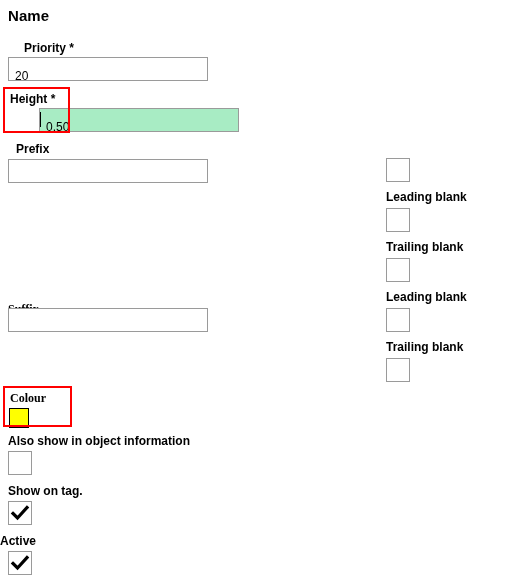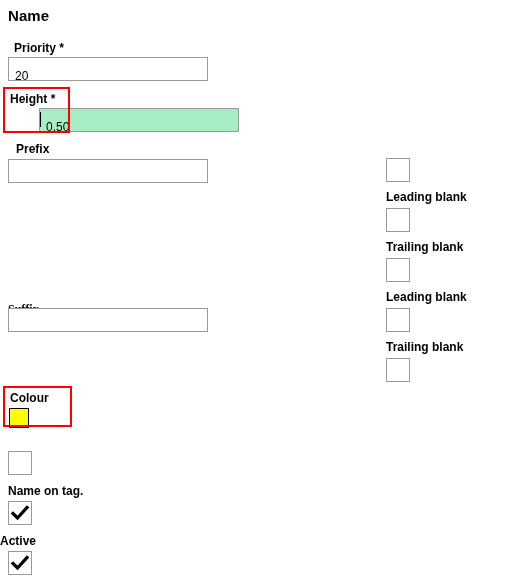--- a/index.html
+++ b/index.html
@@ -105,41 +105,42 @@
     background: transparent;
   }
 </style>
 </head>
 <body>
 
 <div class="page">
 
   <div class="abs page-title">Name</div>
 
-  <div class="abs field-label" style="left:14px; top:41px;">Priority *</div>
+  <div class="abs field-label" style="left:24px; top:41px;">Priority *</div>
   <input class="abs text-input" type="text" style="left: 8px; top: 57px;" value="20">
 
   <div class="abs field-label" style="left:10px; top:92px;text-align:right;">Height *</div>
   <input class="abs text-input focused" type="text" style="left: 8px; top: 108px; margin-left: 31px;" value="0.50">
   <span class="caret" style="left:40px; top:112px;"></span>
   <div class="hl-box" style="left:3px; top:87px; width:67px; height:46px;"></div>
 
   <div class="abs field-label" style="left:8px; top:142px;margin-left:8px;">Prefix</div>
   <input class="abs text-input" type="text" style="left: 8px; top: 159px;" value="">
 
   <div class="abs field-label" style="left:8px; top:302px;font-family:Liberation Serif, serif;">Suffix</div>
   <input class="abs text-input" type="text" style="left: 8px; top: 308px;" value="">
 
-  <div class="abs field-label" style="left:10px; top:391px;">Colour</div>
+  <div class="abs field-label" style="left:10px; top:391px;font-family:Liberation Serif, serif;">Colour</div>
   <div class="abs colour-swatch" style="left:9px; top:408px; background:#ffff00;"></div>
   <div class="hl-box" style="left:3px; top:386px; width:69px; height:41px;"></div>
 
+  <div class="abs field-label" style="left:8px; top:434px;">Also show in object information</div>
   <div class="checkbox" style="left:8px; top:451px;"></div>
 
-  <div class="abs field-label" style="left:8px; top:484px;">Name on tag.</div>
+  <div class="abs field-label" style="left:8px; top:484px;">Show on tag.</div>
   <div class="checkbox" style="left:8px; top:501px;">
     <svg class="tick" viewBox="0 0 22 22">
       <path d="M4 11.5 L8.5 16 L18 5.5" fill="none" stroke="#000000" stroke-width="3.2" stroke-linecap="square" stroke-linejoin="miter"></path>
     </svg>
   </div>
 
   <div class="abs field-label" style="left:0; top:534px;">Active</div>
   <div class="checkbox" style="left:8px; top:551px;">
     <svg class="tick" viewBox="0 0 22 22">
       <path d="M4 11.5 L8.5 16 L18 5.5" fill="none" stroke="#000000" stroke-width="3.2" stroke-linecap="square" stroke-linejoin="miter"></path>

